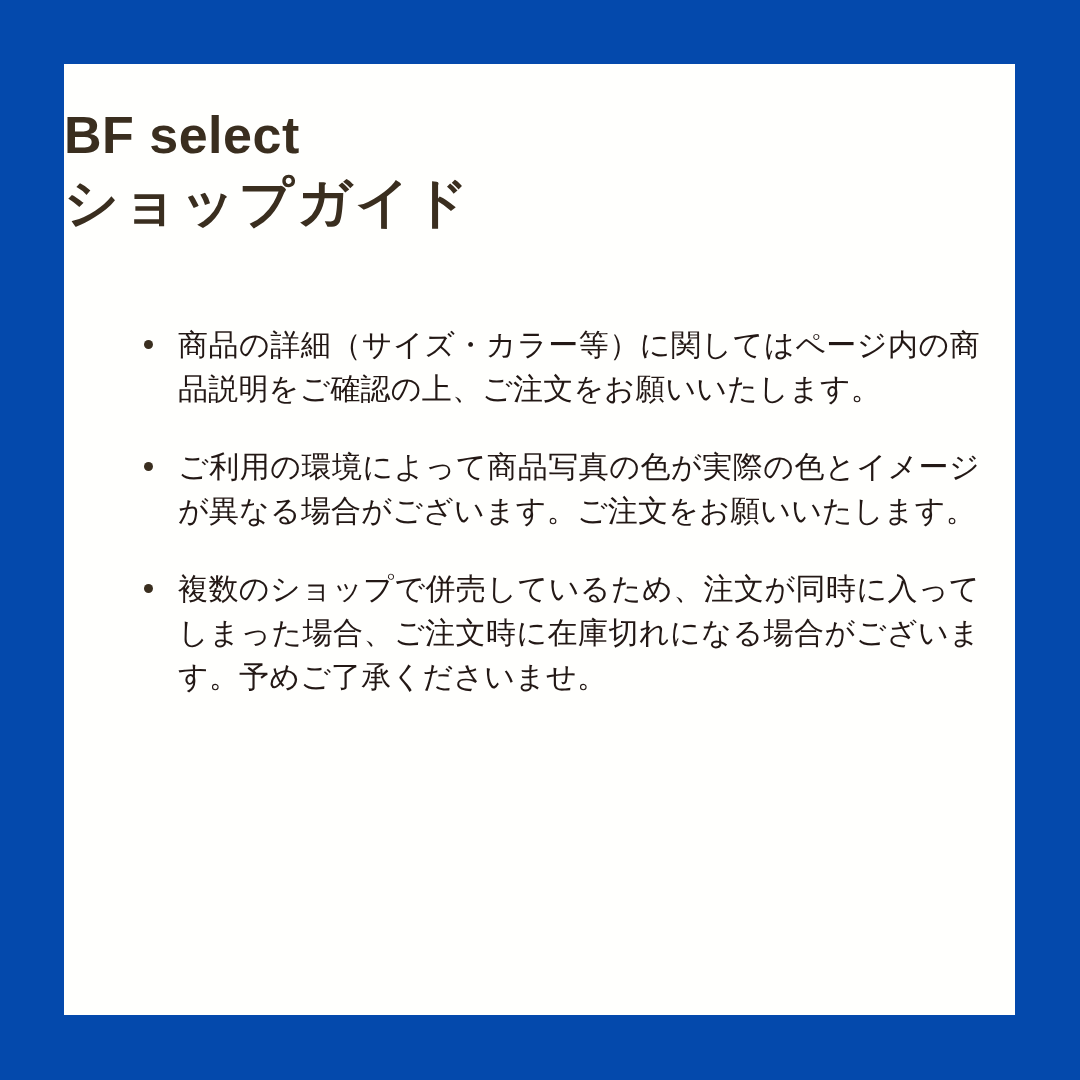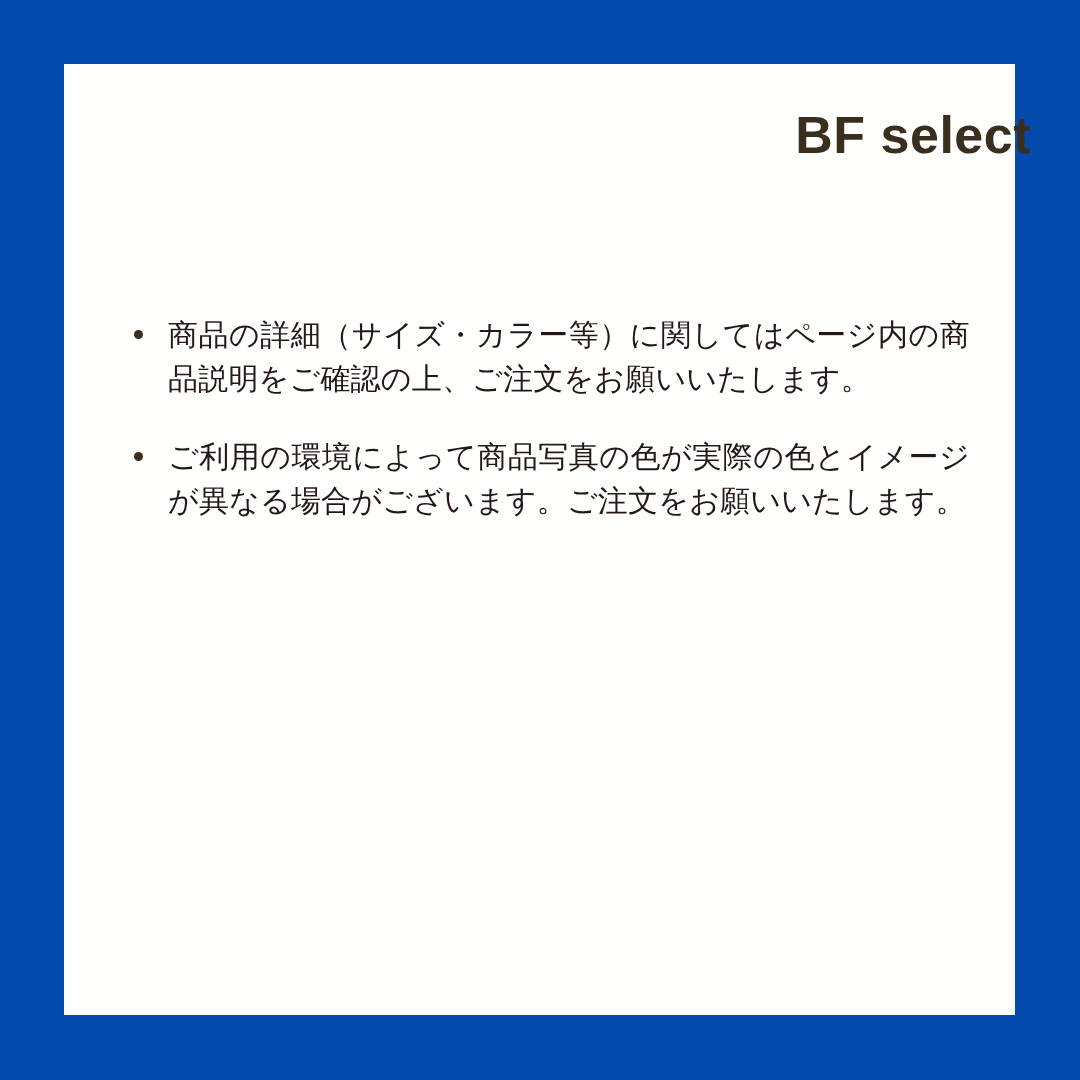--- a/index.html
+++ b/index.html
@@ -27,22 +27,21 @@
     width: 951px;
     height: 951px;
     background: #fffffd;
     box-sizing: border-box;
   }
   #title-block {
     position: absolute;
     left: 0;
     top: 40px;
     width: 959px;
-    text-align: right;
-    padding-left: 8px;
+    text-align: left;
   }
   .title-line-1 {
     display: block;
     color: #3a2e1f;
     font-size: 52px;
     font-weight: bold;
     line-height: 62px;
     letter-spacing: 0.5px;
     white-space: nowrap;
   }
@@ -53,21 +52,21 @@
     font-weight: bold;
     line-height: 72px;
     letter-spacing: 3px;
     white-space: nowrap;
   }
   #bullet-list {
     position: absolute;
     left: 62px;
     top: 245px;
     width: 840px;
-    margin: 4px;
+    margin: 14px;
     padding: 0;
     list-style: none;
   }
   .bullet-item {
     position: relative;
     padding-left: 38px;
     margin-bottom: 34px;
   }
   .bullet-item:last-child {
     margin-bottom: 0;
@@ -92,27 +91,32 @@
   }
 </style>
 </head>
 <body>
 
 <div id="frame">
   <div id="panel">
 
     <div id="title-block">
       <span class="title-line-1">BF select</span>
+      <span class="title-line-2">ショップガイド</span>
     </div>
 
     <ul id="bullet-list">
       <li class="bullet-item">
         <span class="bullet-dot"></span>
         <span class="bullet-text">商品の詳細（サイズ・カラー等）に関してはページ内の商品説明をご確認の上、ご注文をお願いいたします。</span>
       </li>
       <li class="bullet-item">
         <span class="bullet-dot"></span>
         <span class="bullet-text">ご利用の環境によって商品写真の色が実際の色とイメージが異なる場合がございます。ご注文をお願いいたします。</span>
       </li>
+      <li class="bullet-item">
+        <span class="bullet-dot"></span>
+        <span class="bullet-text">複数のショップで併売しているため、注文が同時に入ってしまった場合、ご注文時に在庫切れになる場合がございます。予めご了承くださいませ。</span>
+      </li>
     </ul>
 
   </div>
 </div>
 
 </body></html>

